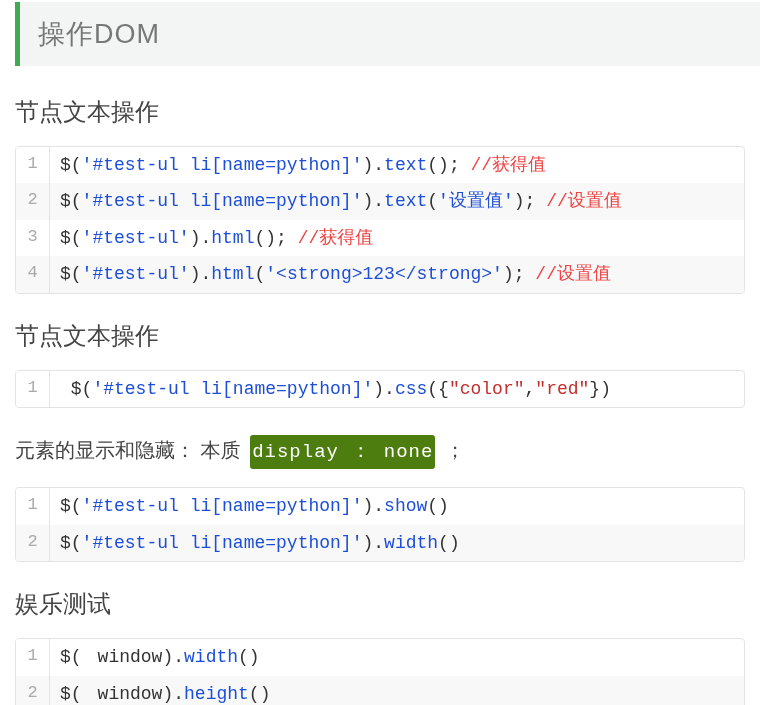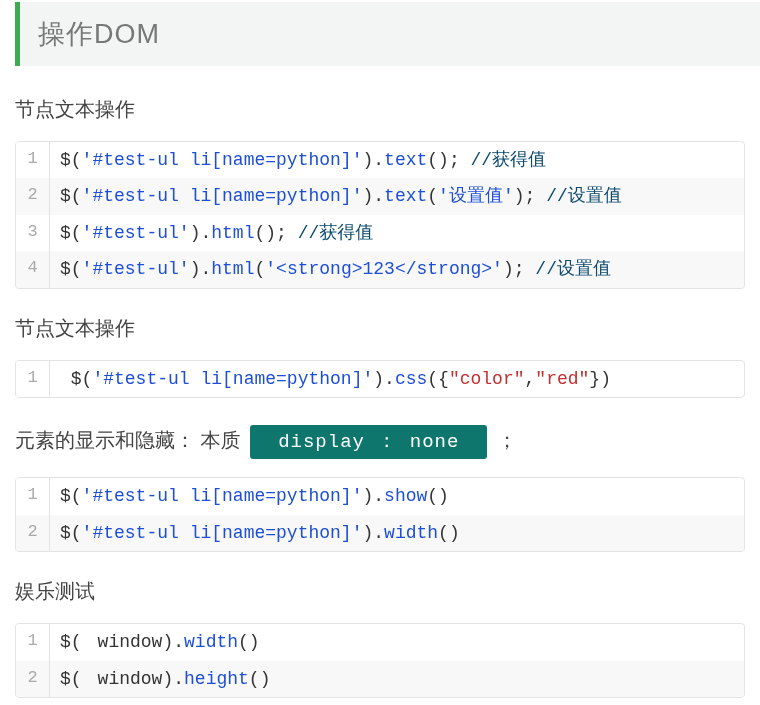--- a/index.html
+++ b/index.html
@@ -14,39 +14,39 @@
   .callout {
     background: #f3f4f4;
     border-left: 5px solid #3eaa51;
     padding: 14px 18px;
     margin: 2px 0 30px 15px;
     color: #777;
     font-size: 27px;
     letter-spacing: 1px;
   }
   .section-heading {
-    font-size: 20px;
+    font-size: 24px;
     color: #444;
     padding: 0 0 18px 15px;
     font-weight: normal;
   }
   .para {
     font-size: 20px;
     color: #444;
     padding: 0 0 18px 15px;
     font-weight: normal;
     line-height: 1.6;
   }
   .badge {
     display: inline-block;
-    background: #0f766e;
+    background: #4d7c0f;
     color: #fff;
     font-family: "Consolas","Courier New",monospace;
     font-size: 19px;
-    padding: 2px 28px;
+    padding: 2px 2px;
     border-radius: 3px;
     letter-spacing: 1px;
     margin: 0 4px;
   }
   .code-block {
     border: 1px solid #e3e3e3;
     border-radius: 4px;
     margin: 0 15px 26px 15px;
     overflow: hidden;
     font-family: "Consolas","Courier New",monospace;
@@ -71,21 +71,21 @@
   .code-line:nth-child(even) .gutter { background: #f8f8f8; }
   .code-line:nth-child(even) .code  { background: #f8f8f8; }
   .code {
     flex: 1;
     padding: 2px 0 2px 10px;
     white-space: pre;
     color: #333;
   }
   .tok-str   { color: #1d4ed8; }      
   .tok-fn    { color: #1d4ed8; }      
-  .tok-comm  { color: #0c4a6e; }      
+  .tok-comm  { color: #ef4444; }      
   .tok-plain { color: #333; margin-left: 16px; }
   .tok-key   { color: #c22f2e; }
   .text-caret {
     display: inline-block;
     position: relative;
   }
 </style>
 </head>
 <body>
 

